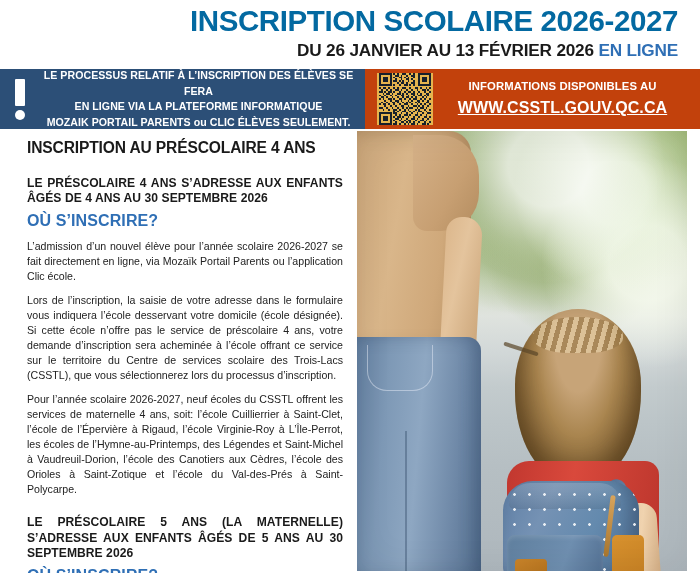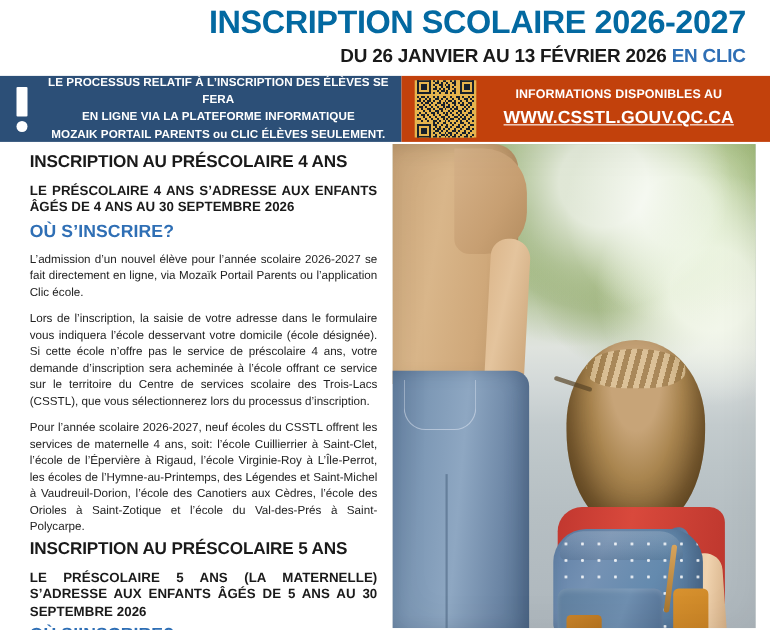--- a/index.html
+++ b/index.html
@@ -140,21 +140,21 @@
     letter-spacing: -0.15px;
     line-height: 1.2;
     margin-top: 4px;
   }
   h3.sec-sub {
     font-size: 12.1px;
     font-weight: bold;
     color: #1a1a1a;
     line-height: 1.28;
     text-align: justify;
-    margin-top: 8px;
+    margin-top: 18px;
     letter-spacing: 0.05px;
   }
   h4.sec-q {
     font-size: 16px;
     font-weight: bold;
     color: #2f6fb5;
     margin-top: 5px;
     letter-spacing: 0.1px;
   }
   p.para {
@@ -319,21 +319,21 @@
     position:absolute; inset:0;
     box-shadow: inset 0 0 40px rgba(0,0,0,.06);
     pointer-events:none;
   }
 </style>
 </head>
 <body>
 
 <div class="header">
   <div class="header-title">INSCRIPTION SCOLAIRE 2026-2027</div>
-  <div class="header-sub"><span>DU 26 JANVIER AU 13 FÉVRIER 2026 </span><span class="accent">EN CLIC</span></div>
+  <div class="header-sub"><span>DU 26 JANVIER AU 13 FÉVRIER 2026 </span><span class="accent">EN LIGNE</span></div>
 </div>
 
 <div class="banner-row">
 
   <div class="banner-blue">
     <div class="bang">
       <div class="bang-bar"></div>
       <div class="bang-dot"></div>
     </div>
     <div class="banner-blue-text">
@@ -603,21 +603,20 @@
     <h2 class="sec-title">INSCRIPTION AU PRÉSCOLAIRE 4 ANS</h2>
     <h3 class="sec-sub">LE PRÉSCOLAIRE 4 ANS S’ADRESSE AUX ENFANTS ÂGÉS DE 4 ANS AU 30 SEPTEMBRE 2026</h3>
     <h4 class="sec-q">OÙ S’INSCRIRE?</h4>
 
     <p class="para"><span>L’admission d’un nouvel élève pour l’année scolaire 2026-2027 se fait directement en ligne, via </span><span class="lnk">Mozaïk Portail Parents</span><span> ou l’application Clic école.</span></p>
 
     <p class="para">Lors de l’inscription, la saisie de votre adresse dans le formulaire vous indiquera l’école desservant votre domicile (école désignée). Si cette école n’offre pas le service de préscolaire 4 ans, votre demande d’inscription sera acheminée à l’école offrant ce service sur le territoire du Centre de services scolaire des Trois-Lacs (CSSTL), que vous sélectionnerez lors du processus d’inscription.</p>
 
     <p class="para">Pour l’année scolaire 2026-2027, neuf écoles du CSSTL offrent les services de maternelle 4 ans, soit: l’école Cuillierrier à Saint-Clet, l’école de l’Épervière à Rigaud, l’école Virginie-Roy à L’Île-Perrot, les écoles de l’Hymne-au-Printemps, des Légendes et Saint-Michel à Vaudreuil-Dorion, l’école des Canotiers aux Cèdres, l’école des Orioles à Saint-Zotique et l’école du Val-des-Prés à Saint-Polycarpe.</p>
 
-    <h2 class="sec-title">INSCRIPTION AU PRÉSCOLAIRE 5 ANS</h2>
     <h3 class="sec-sub">LE PRÉSCOLAIRE 5 ANS (LA MATERNELLE) S’ADRESSE AUX ENFANTS ÂGÉS DE 5 ANS AU 30 SEPTEMBRE 2026</h3>
     <h4 class="sec-q">OÙ S’INSCRIRE?</h4>
 
     <p class="para"><span>L’admission d’un nouvel élève pour l’année scolaire 2026-2027 se fait directement en ligne, via </span></p>
 
   </div>
 
   <div class="col-photo">
     <div class="photo">
       <div class="ph-sky"></div>

